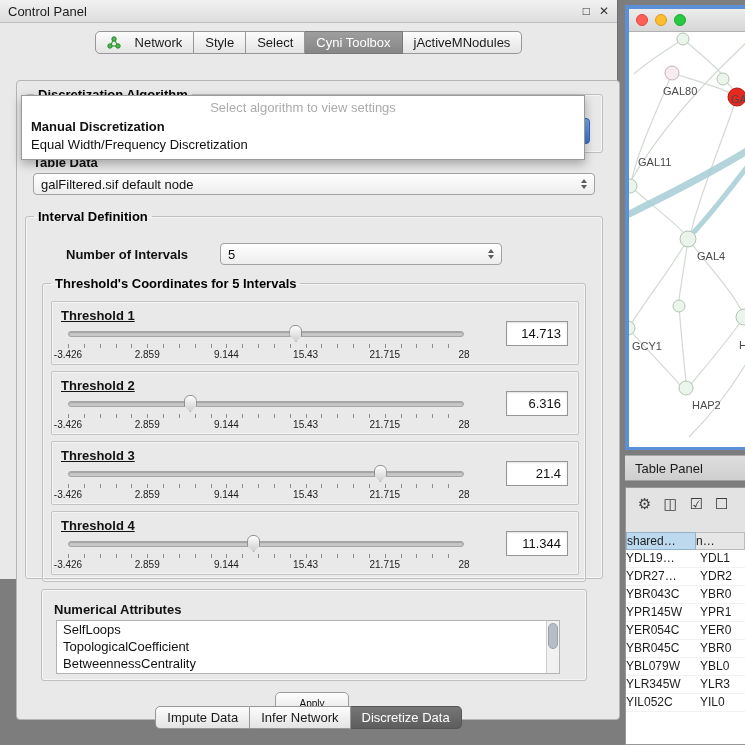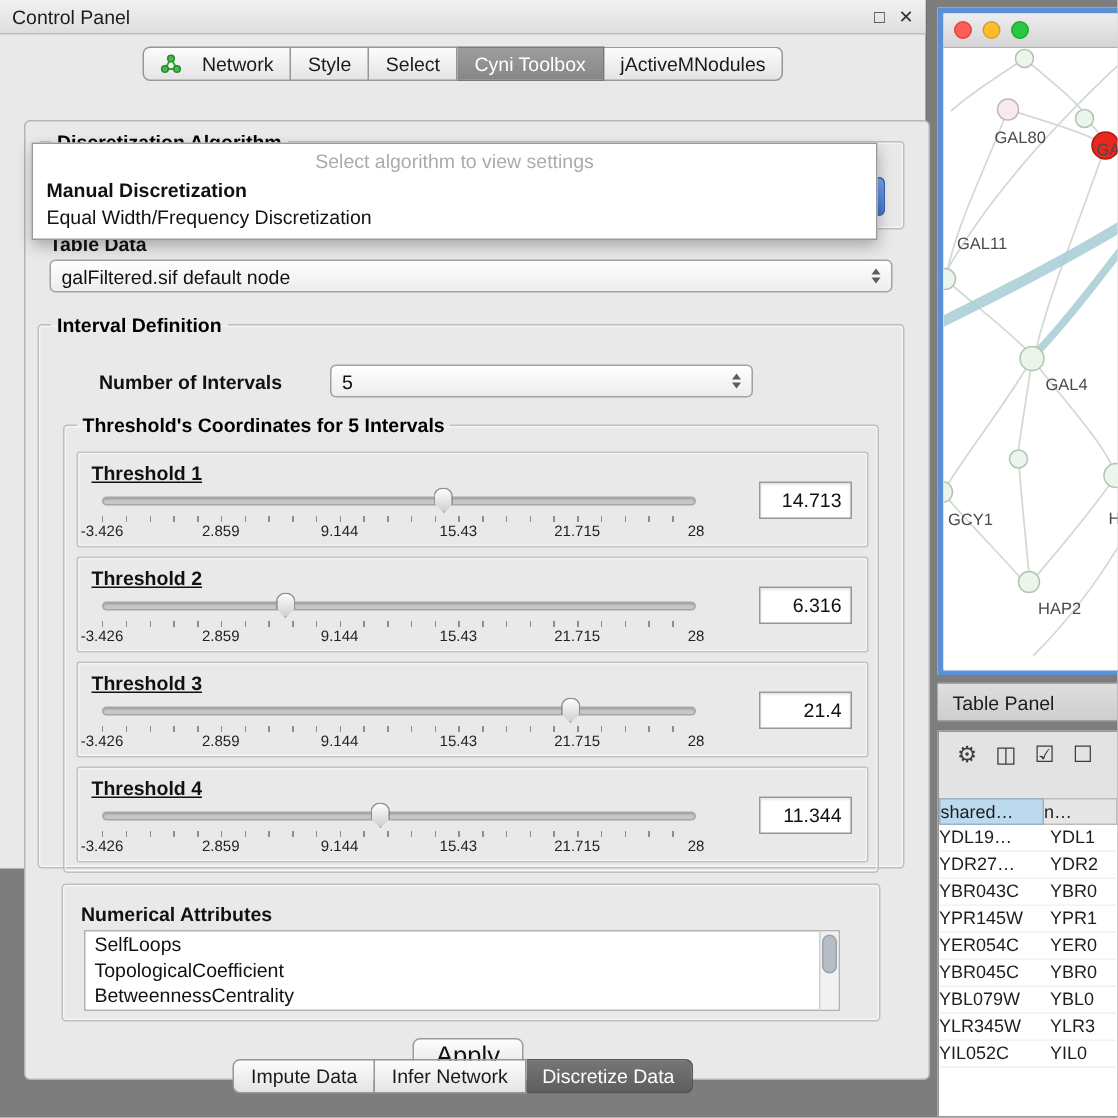--- a/index.html
+++ b/index.html
@@ -131,21 +131,21 @@
   .list-item{font-size:13px;color:#111;line-height:17px;padding-left:6px;white-space:nowrap;}
   .vscroll{
     position:absolute;right:0;top:0;bottom:0;width:13px;
     background:#f1f1f1;border-left:1px solid #cfcfcf;box-sizing:border-box;
   }
   .vthumb{position:absolute;left:1px;right:1px;top:2px;height:26px;background:#b6bdc6;border:1px solid #9aa2ac;border-radius:6px;box-sizing:border-box;}
   
   .apply{
     position:absolute;left:258px;top:611px;width:74px;height:23px;
     background:linear-gradient(#fefefe,#e3e3e3);border:1px solid #9c9c9c;border-radius:5px;
-    font-size:17px;font-family:inherit;color:#111;cursor:default;
+    font-size:10px;font-family:inherit;color:#111;cursor:default;
   }
   
   .network-window{
     position:absolute;left:625px;top:5px;width:126px;height:445px;box-sizing:border-box;
     border:4px solid #5b8fd6;background:#fff;
   }
   .nw-titlebar{
     height:22px;background:linear-gradient(#ededed,#d6d6d6);
     border-bottom:1px solid #b2b2b2;display:flex;align-items:center;padding-left:7px;gap:7px;
   }

